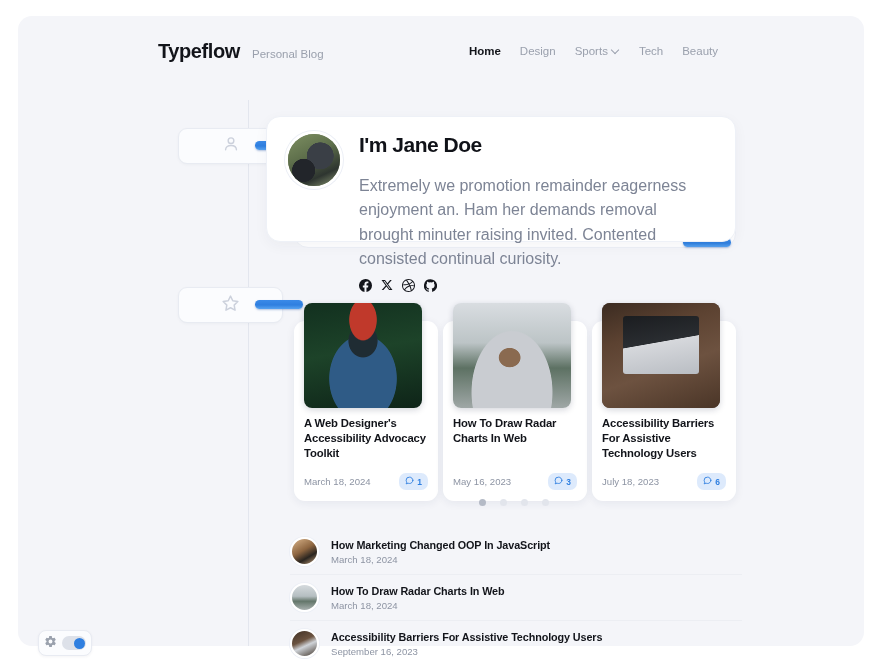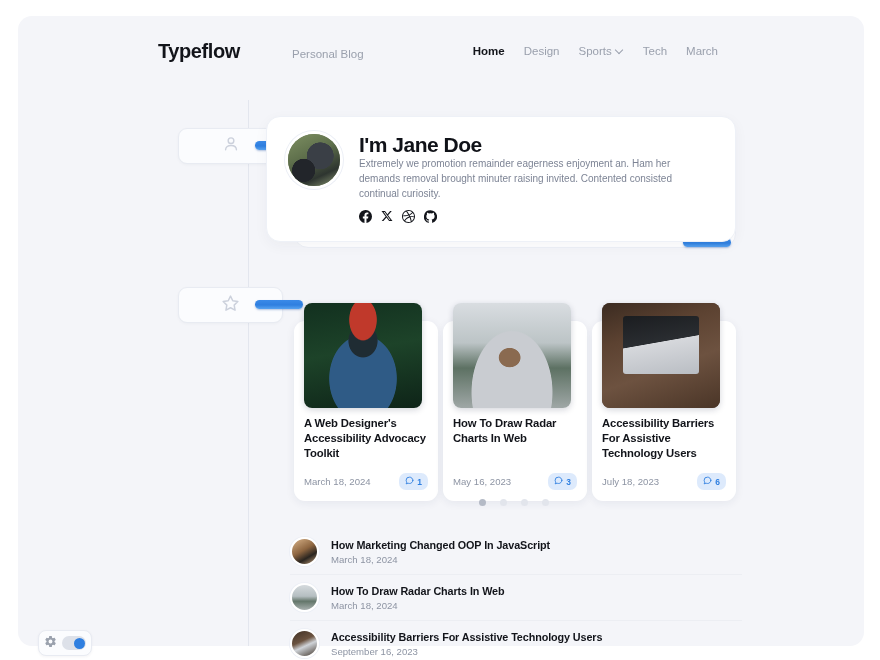--- a/index.html
+++ b/index.html
@@ -32,21 +32,21 @@
     position: absolute;
     left: 140px; top: 14px;
     width: 560px; height: 42px;
     display: flex; align-items: center; gap: 12px;
   }
   #brand-wrap { display: flex; align-items: baseline; gap: 12px; }
   #brand-name {
     font-size: 20px; font-weight: 700; color: #12141a;
     letter-spacing: -0.4px;
   }
-  #brand-tagline { font-size: 11.5px; color: #9aa0ad; margin-left: 40px; }
+  #brand-tagline { font-size: 11.5px; color: #9aa0ad; }
   #main-nav {
     margin-left: auto;
     display: flex; align-items: center; gap: 19px;
   }
   .nav-link {
     font-size: 11.5px; color: #9aa0ad; white-space: nowrap;
     display: flex; align-items: center; gap: 4px; cursor: pointer;
   }
   .nav-link.active { color: #12141a; font-weight: 700; }
   .chev { display: inline-block; width: 8px; height: 8px; position: relative; }
@@ -116,22 +116,22 @@
       radial-gradient(circle at 30% 70%, #22252a 0 22%, transparent 23%),
       radial-gradient(circle at 62% 42%, #3a3f46 0 30%, transparent 31%),
       linear-gradient(155deg,#7d8f62 0%,#5e6f4b 40%,#2e3530 75%,#8d9a76 100%);
   }
   #hero-text { padding-top: 2px; }
   #hero-title {
     font-size: 21px; font-weight: 700; color: #101218;
     letter-spacing: -0.5px; line-height: 1.1;
   }
   #hero-bio {
-    margin-top: 0;
-    font-size: 10px; line-height: 1.52; color: #7d8495;
+    margin-top: 18px;
+    font-size: 16px; line-height: 1.52; color: #7d8495;
     max-width: 345px;
   }
   #hero-socials { margin-top: 8px; display: flex; gap: 9px; }
   #hero-socials span { cursor: pointer; line-height: 0; }
   #hero-socials svg { fill: #13151b; }
 
   
   #carousel { position: absolute; left: 276px; top: 280px; width: 440px; height: 205px; }
   .post-card {
     position: absolute; top: 25px;
@@ -267,21 +267,21 @@
         <span>Design</span>
       </div>
       <div class="nav-link">
         <span>Sports</span>
         <span class="chev"></span>
       </div>
       <div class="nav-link">
         <span>Tech</span>
       </div>
       <div class="nav-link">
-        <span>March</span>
+        <span>Beauty</span>
       </div>
     </div>
   </div>
 
   <div class="rail-widget" id="widget-profile">
     <span>
       <svg width="20" height="20" viewBox="0 0 24 24" fill="none" stroke-width="1.7" stroke-linecap="round" stroke-linejoin="round">
         <circle cx="12" cy="8" r="3.4"></circle>
           <path d="M5.5 19c0-3.4 2.9-5.3 6.5-5.3s6.5 1.9 6.5 5.3"></path>
       </svg>

